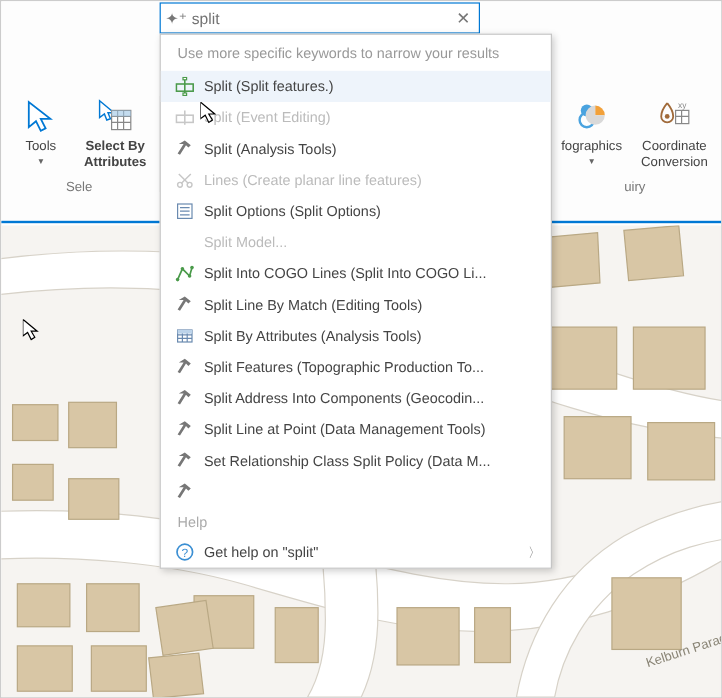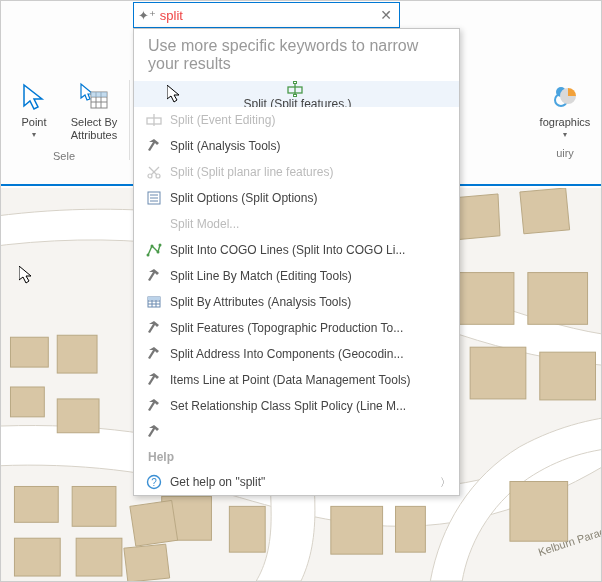--- a/index.html
+++ b/index.html
@@ -15,64 +15,64 @@
   .rb-btn .drop{font-size:8px;color:#666;margin-top:1px;}
   .group-label{font-size:11px;color:#777;padding-top:6px;}
   .sep{width:1px;background:#e0e0e0;margin:4px 2px 18px 2px;height:80px;align-self:flex-start;}
   
   .map{position:absolute;top:187px;left:0;right:0;bottom:0;background:#f5f3f0;}
   .map svg{width:100%;height:100%;}
   .cursor-arrow{position:absolute;font-size:15px;color:#000;pointer-events:none;}
   
   .search-box{position:absolute;top:1px;left:132px;width:267px;height:26px;background:#fff;border:1px solid #0078d4;display:flex;align-items:center;padding:0 4px;}
   .search-box .glyph{color:#777;font-size:13px;margin-right:4px;}
-  .search-box input{flex:1;border:none;outline:none;font-size:13px;color:#ef4444;background:transparent;}
+  .search-box input{flex:1;border:none;outline:none;font-size:13px;color:#737373;background:transparent;}
   .search-box .clear{color:#777;font-size:14px;cursor:pointer;padding:0 3px;}
   
   .dropdown{position:absolute;top:27px;left:132px;width:327px;background:#fff;border:1px solid #c5c5c5;box-shadow:2px 2px 6px rgba(0,0,0,.2);font-size:12px;color:#444;}
-  .dd-hint{color:#999;padding:8px 10px 8px 14px;font-size:16px;}
+  .dd-hint{color:#999;padding:8px 10px 8px 14px;font-size:12px;}
   .dd-item{display:flex;align-items:center;height:26px;padding:0 8px 0 10px;}
-  .dd-item.hover{background:#eef4fb;flex-direction:column;}
+  .dd-item.hover{background:#eef4fb;}
   .dd-item .ii{width:20px;display:flex;align-items:center;justify-content:center;margin-right:6px;flex-shrink:0;}
   .dd-item .tx{white-space:nowrap;overflow:hidden;text-overflow:ellipsis;}
   .dd-item.disabled .tx{color:#bbb;}
-  .dd-item.heading{color:#aaa;font-weight:bold;padding-left:14px;height:24px;}
+  .dd-item.heading{color:#aaa;font-weight:normal;padding-left:14px;height:24px;}
   .dd-item .chev{margin-left:auto;color:#888;font-size:11px;}
   
   svg.icn{width:16px;height:16px;}
 </style>
 </head>
 <body>
 
 <div class="ribbon">
   <div class="ribbon-inner">
     <div class="rb-group">
       <div class="rb-row">
         <div class="rb-btn">
           <div class="ic">
             <svg width="30" height="30">
                 <polygon points="5,3 5,24 11,19 15,27 19,25 15,17 23,17" fill="#fff" stroke="#0078d4" stroke-width="1.5"></polygon>
               </svg>
           </div>
-          <div class="lbl">Point</div>
+          <div class="lbl">Tools</div>
           <div class="drop">▾</div>
         </div>
         <div class="rb-btn">
           <div class="ic">
             <svg width="30" height="30">
               <polygon points="2,2 2,16 6,13 8,18 11,17 9,12 14,12" fill="#fff" stroke="#0078d4" stroke-width="1.2"></polygon>
               <rect x="12" y="10" width="16" height="16" fill="#fff" stroke="#888"></rect>
               <line x1="12" y1="15" x2="28" y2="15" stroke="#888"></line>
                 <line x1="12" y1="20" x2="28" y2="20" stroke="#888"></line>
               <line x1="17" y1="10" x2="17" y2="26" stroke="#888"></line>
                 <line x1="22" y1="10" x2="22" y2="26" stroke="#888"></line>
               <rect x="12" y="10" width="16" height="5" fill="#9cc4e4" opacity=".6"></rect>
             </svg>
           </div>
-          <div class="lbl" style="white-space:pre;">Select By
+          <div class="lbl" style="white-space:pre;font-weight:bold;">Select By
 Attributes</div>
         </div>
       </div>
       <div class="group-label">Sele</div>
     </div>
     <div class="sep"></div>
 
     <div style="flex:1"></div>
 
     <div class="rb-group">
@@ -81,20 +81,34 @@
           <div class="ic">
             <svg width="30" height="30">
               <circle cx="11" cy="10" r="5" fill="#4aa3df"></circle>
                 <circle cx="11" cy="18" r="6" fill="none" stroke="#4aa3df" stroke-width="2"></circle>
               <path d="M18 6 a8 8 0 0 1 8 8 l-8 0 z" fill="#f2a13a"></path>
               <path d="M18 6 a8 8 0 1 0 8 8 l-8 0 z" fill="#d9d9d9"></path>
             </svg>
           </div>
           <div class="lbl">fographics</div>
           <div class="drop">▾</div>
+        </div>
+        <div class="rb-btn" style="min-width:72px">
+          <div class="ic">
+            <svg width="30" height="30">
+              <path d="M9 4 C9 4 4 10 4 15 a5 5 0 0 0 10 0 C14 10 9 4 9 4" fill="none" stroke="#a06a3a" stroke-width="1.5"></path>
+              <circle cx="9" cy="15" r="2" fill="#a06a3a"></circle>
+              <rect x="16" y="10" width="11" height="11" fill="#fff" stroke="#888"></rect>
+              <line x1="16" y1="15" x2="27" y2="15" stroke="#888"></line>
+                <line x1="21" y1="10" x2="21" y2="21" stroke="#888"></line>
+              <text x="18" y="8" font-size="7" fill="#888">xy</text>
+            </svg>
+          </div>
+          <div class="lbl" style="white-space:pre;">Coordinate
+Conversion</div>
         </div>
       </div>
       <div class="group-label">uiry</div>
     </div>
   </div>
 </div>
 
 <div class="map">
   <svg viewBox="0 0 600 395">
     <rect width="600" height="395" fill="#f6f4f1"></rect>
@@ -187,21 +201,21 @@
       </div>
       <div class="dd-item disabled">
         <span class="ii">
           <svg class="icn">
             <circle cx="4" cy="12" r="2" fill="none" stroke="#c7c7c7" stroke-width="1.2"></circle>
             <circle cx="12" cy="12" r="2" fill="none" stroke="#c7c7c7" stroke-width="1.2"></circle>
             <line x1="5" y1="11" x2="13" y2="3" stroke="#c7c7c7" stroke-width="1.2"></line>
             <line x1="11" y1="11" x2="3" y2="3" stroke="#c7c7c7" stroke-width="1.2"></line>
           </svg>
         </span>
-        <span class="tx">Split (Split planar line features)</span>
+        <span class="tx">Lines (Create planar line features)</span>
       </div>
       <div class="dd-item">
         <span class="ii">
           <svg class="icn">
             <rect x="2" y="2" width="12" height="12" fill="#fff" stroke="#6a8ab0"></rect>
             <line x1="4" y1="5" x2="12" y2="5" stroke="#6a8ab0"></line>
             <line x1="4" y1="8" x2="12" y2="8" stroke="#6a8ab0"></line>
             <line x1="4" y1="11" x2="12" y2="11" stroke="#6a8ab0"></line>
           </svg>
         </span>
@@ -259,29 +273,29 @@
           </svg>
         </span>
         <span class="tx">Split Address Into Components (Geocodin...</span>
       </div>
       <div class="dd-item">
         <span class="ii">
           <svg class="icn">
             <path d="M3 4 L8 1 L13 5 L11 7 L9 5 L4 13 L2 12 L7 4 Z" fill="#777"></path>
           </svg>
         </span>
-        <span class="tx">Items Line at Point (Data Management Tools)</span>
-      </div>
-      <div class="dd-item">
-        <span class="ii">
-          <svg class="icn">
-            <path d="M3 4 L8 1 L13 5 L11 7 L9 5 L4 13 L2 12 L7 4 Z" fill="#777"></path>
-          </svg>
-        </span>
-        <span class="tx">Set Relationship Class Split Policy (Line M...</span>
+        <span class="tx">Split Line at Point (Data Management Tools)</span>
+      </div>
+      <div class="dd-item">
+        <span class="ii">
+          <svg class="icn">
+            <path d="M3 4 L8 1 L13 5 L11 7 L9 5 L4 13 L2 12 L7 4 Z" fill="#777"></path>
+          </svg>
+        </span>
+        <span class="tx">Set Relationship Class Split Policy (Data M...</span>
       </div>
       <div class="dd-item">
         <span class="ii">
           <svg class="icn">
             <path d="M3 4 L8 1 L13 5 L11 7 L9 5 L4 13 L2 12 L7 4 Z" fill="#777"></path>
           </svg>
         </span>
       </div>
     </div>
   <div class="dd-item heading">

